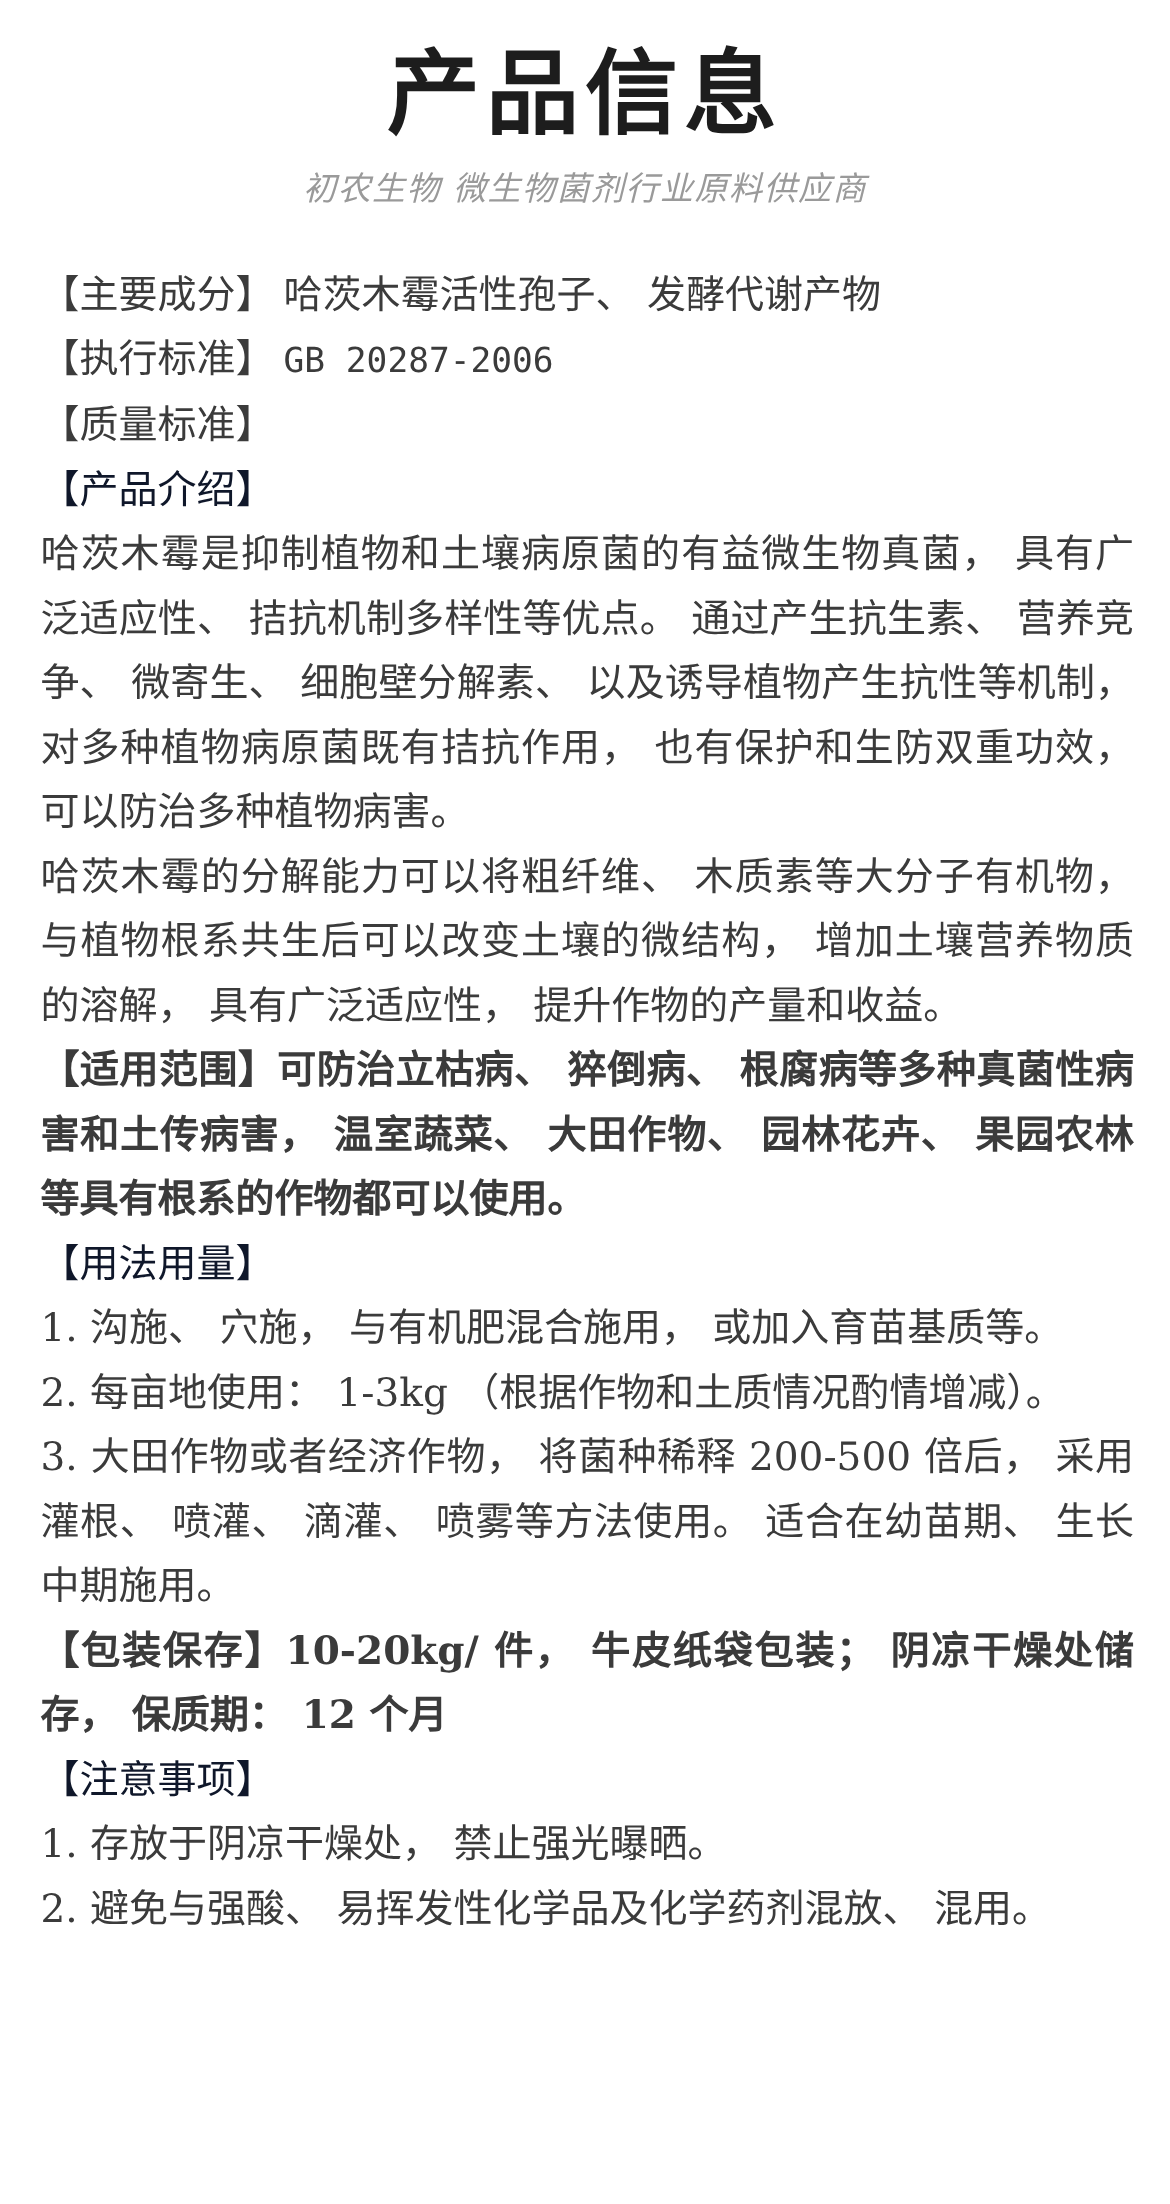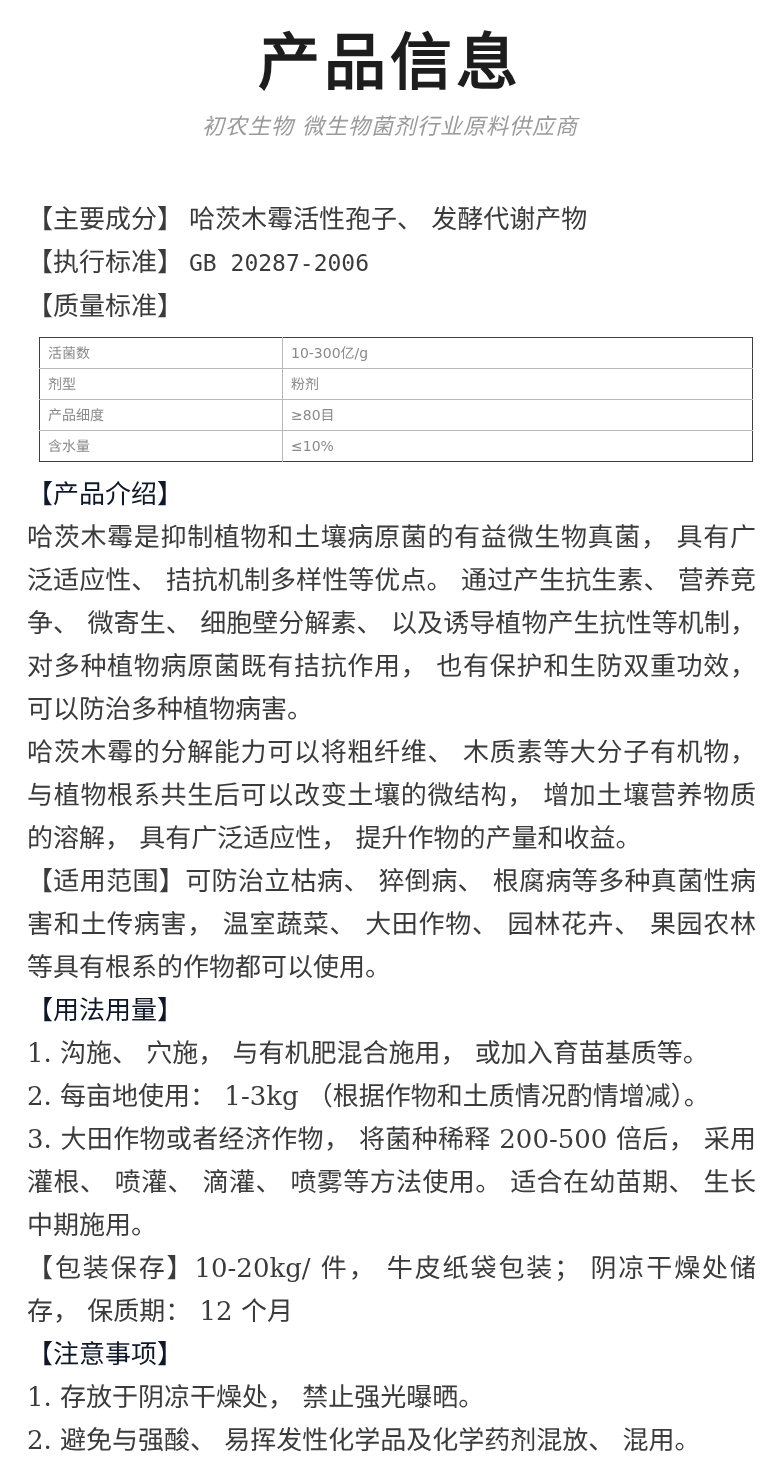--- a/index.html
+++ b/index.html
@@ -45,21 +45,21 @@
     font-weight: 400;
     color: #9a9a9a;
     letter-spacing: 1px;
     margin: 10px 0 0 0;
     font-style: italic;
   }
 
   
   .content {
     padding: 0 24px 0 27px;
-    margin-top: 54px;
+    margin-top: 32px;
   }
 
   .spec-line {
     font-size: 26px;
     line-height: 43px;
     color: #3b3b3b;
     white-space: nowrap;
   }
   .spec-line .label {
     font-weight: 400;
@@ -117,20 +117,21 @@
   }
   .para {
     font-size: 26px;
     line-height: 43px;
     color: #3b3b3b;
     text-align: justify;
     text-justify: inter-ideograph;
   }
   .para.inline-head {
     text-indent: 0;
+    font-weight: bold;
   }
   .num-item {
     font-size: 26px;
     line-height: 43px;
     color: #3b3b3b;
     text-align: justify;
     text-justify: inter-ideograph;
   }
 </style>
 </head>
@@ -150,42 +151,20 @@
     </div>
 
     <div class="spec-line">
       <span class="label">【执行标准】</span><span class="value mono-val">GB 20287-2006</span>
     </div>
 
     <div class="spec-line">
       <span class="label">【质量标准】</span>
     </div>
 
-    <div class="spec-table-wrap">
-      <table class="spec-table">
-        <tbody>
-          <tr>
-            <td class="k">活菌数</td>
-            <td class="v">10-300亿/g</td>
-          </tr>
-          <tr>
-            <td class="k">剂型</td>
-            <td class="v">粉剂</td>
-          </tr>
-          <tr>
-            <td class="k">产品细度</td>
-            <td class="v">≥80目</td>
-          </tr>
-          <tr>
-            <td class="k">含水量</td>
-            <td class="v">≤10%</td>
-          </tr>
-        </tbody>
-      </table>
-    </div>
 
     <div class="section-heading">【产品介绍】</div>
     <div class="para">哈茨木霉是抑制植物和土壤病原菌的有益微生物真菌， 具有广泛适应性、 拮抗机制多样性等优点。 通过产生抗生素、 营养竞争、 微寄生、 细胞壁分解素、 以及诱导植物产生抗性等机制， 对多种植物病原菌既有拮抗作用， 也有保护和生防双重功效， 可以防治多种植物病害。</div>
     <div class="para">哈茨木霉的分解能力可以将粗纤维、 木质素等大分子有机物， 与植物根系共生后可以改变土壤的微结构， 增加土壤营养物质的溶解， 具有广泛适应性， 提升作物的产量和收益。</div>
 
     <div class="para inline-head">
       <span>【适用范围】</span><span>可防治立枯病、 猝倒病、 根腐病等多种真菌性病害和土传病害， 温室蔬菜、 大田作物、 园林花卉、 果园农林等具有根系的作物都可以使用。</span>
     </div>
 
     <div class="section-heading">【用法用量】</div>

